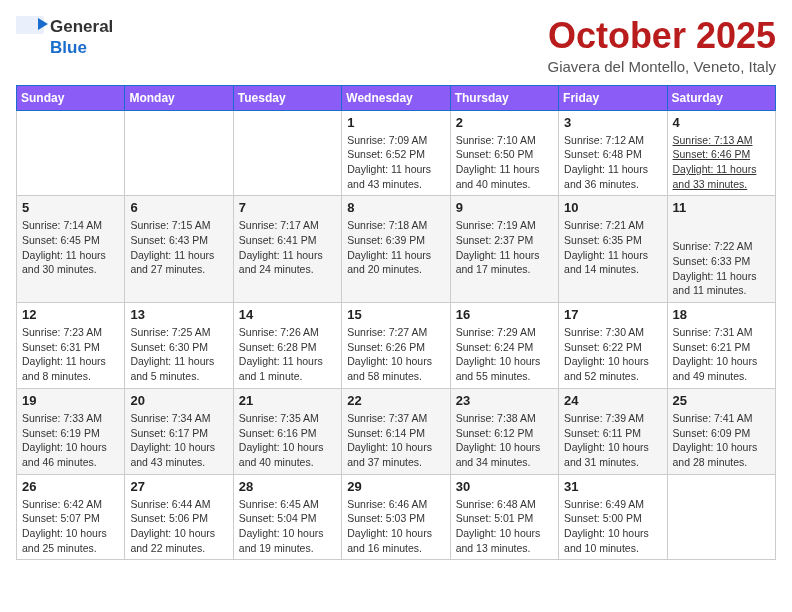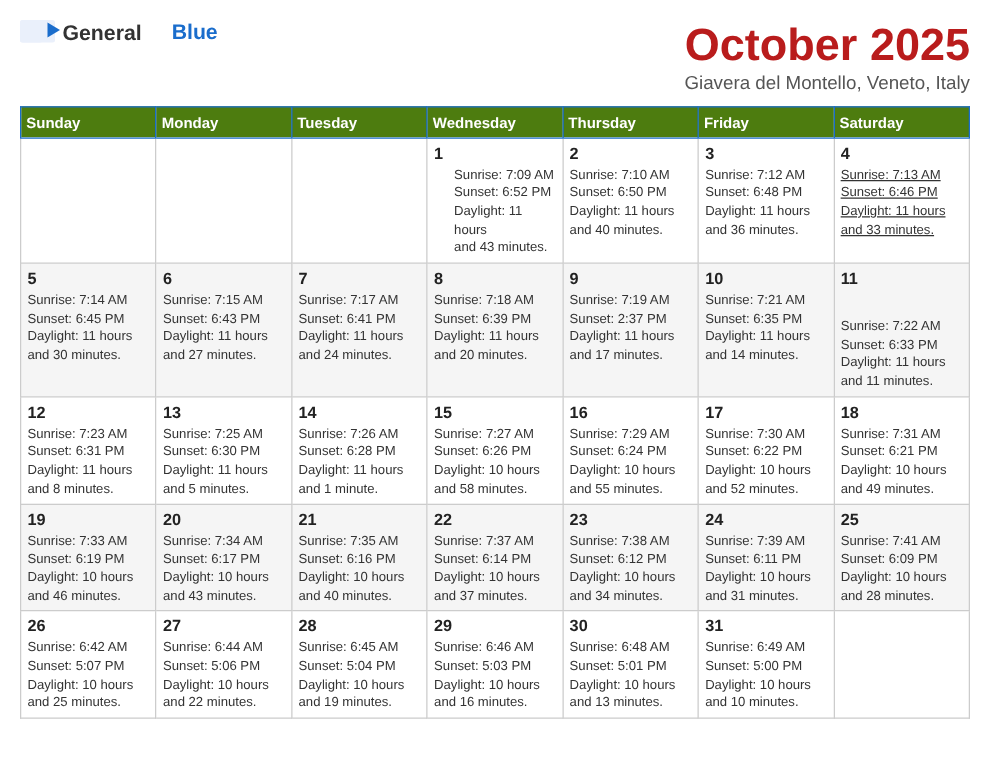--- a/index.html
+++ b/index.html
@@ -11,21 +11,21 @@
       padding: 16px;
     }
     .header-area {
       display: flex;
       align-items: flex-start;
       justify-content: space-between;
       margin-bottom: 10px;
     }
     .logo {
       display: flex;
-      flex-direction: row;
+      flex-direction: column;
       align-items: flex-start;
     }
     .logo-row {
       display: flex;
       align-items: center;
       gap: 2px;
     }
     .title-area {
       text-align: right;
     }
@@ -39,21 +39,21 @@
       font-size: 15px;
       color: #555;
       margin-top: 2px;
     }
     .calendar {
       width: 100%;
       border-collapse: collapse;
       font-size: 11px;
     }
     .calendar th {
-      background: #4d7c0f;
+      background: #8b5cf6;
       color: #fff;
       padding: 5px 4px;
       text-align: left;
       font-size: 12px;
       font-weight: bold;
       border: 1px solid #1a6dcc;
     }
     .calendar td {
       border: 1px solid #ccc;
       vertical-align: top;
@@ -90,21 +90,21 @@
 <div class="header-area">
   <div class="logo">
     <div class="logo-row">
       <svg width="32" height="22" viewBox="0 0 32 22">
         <rect x="0" y="0" width="28" height="18" rx="2" fill="#eaf0fb"></rect>
         <polygon points="22,2 32,8 22,14" fill="#1a6dcc"></polygon>
         <rect x="0" y="0" width="18" height="18" rx="2" fill="#eaf0fb"></rect>
       </svg>
       <span style="font-size:17px;font-weight:bold;color:#333;">General</span>
     </div>
-    <span style="font-size:17px;font-weight:bold;color:#1a6dcc;margin-left:24px;">Blue</span>
+    <span style="font-size:17px;font-weight:bold;color:#1a6dcc;margin-left:34px;">Blue</span>
   </div>
   <div class="title-area">
     <div class="month-title">October 2025</div>
     <div class="location-title">Giavera del Montello, Veneto, Italy</div>
   </div>
 </div>
 
 <table class="calendar">
   <thead>
     <tr>
@@ -117,21 +117,21 @@
         <th>Saturday</th>
       </tr>
   </thead>
   <tbody id="calendar-body">
   <tr>
         <td class="empty-cell"></td>
         <td class="empty-cell"></td>
         <td class="empty-cell"></td>
         <td>
           <span class="day-number">1</span>
-          <div class="day-info" style="white-space: pre-line; margin-left: 16px;">Sunrise: 7:09 AM
+          <div class="day-info" style="white-space: pre-line;">Sunrise: 7:09 AM
 Sunset: 6:52 PM
 Daylight: 11 hours
 and 43 minutes.</div>
         </td>
         <td>
           <span class="day-number">2</span>
           <div class="day-info" style="white-space: pre-line;">Sunrise: 7:10 AM
 Sunset: 6:50 PM
 Daylight: 11 hours
 and 40 minutes.</div>

